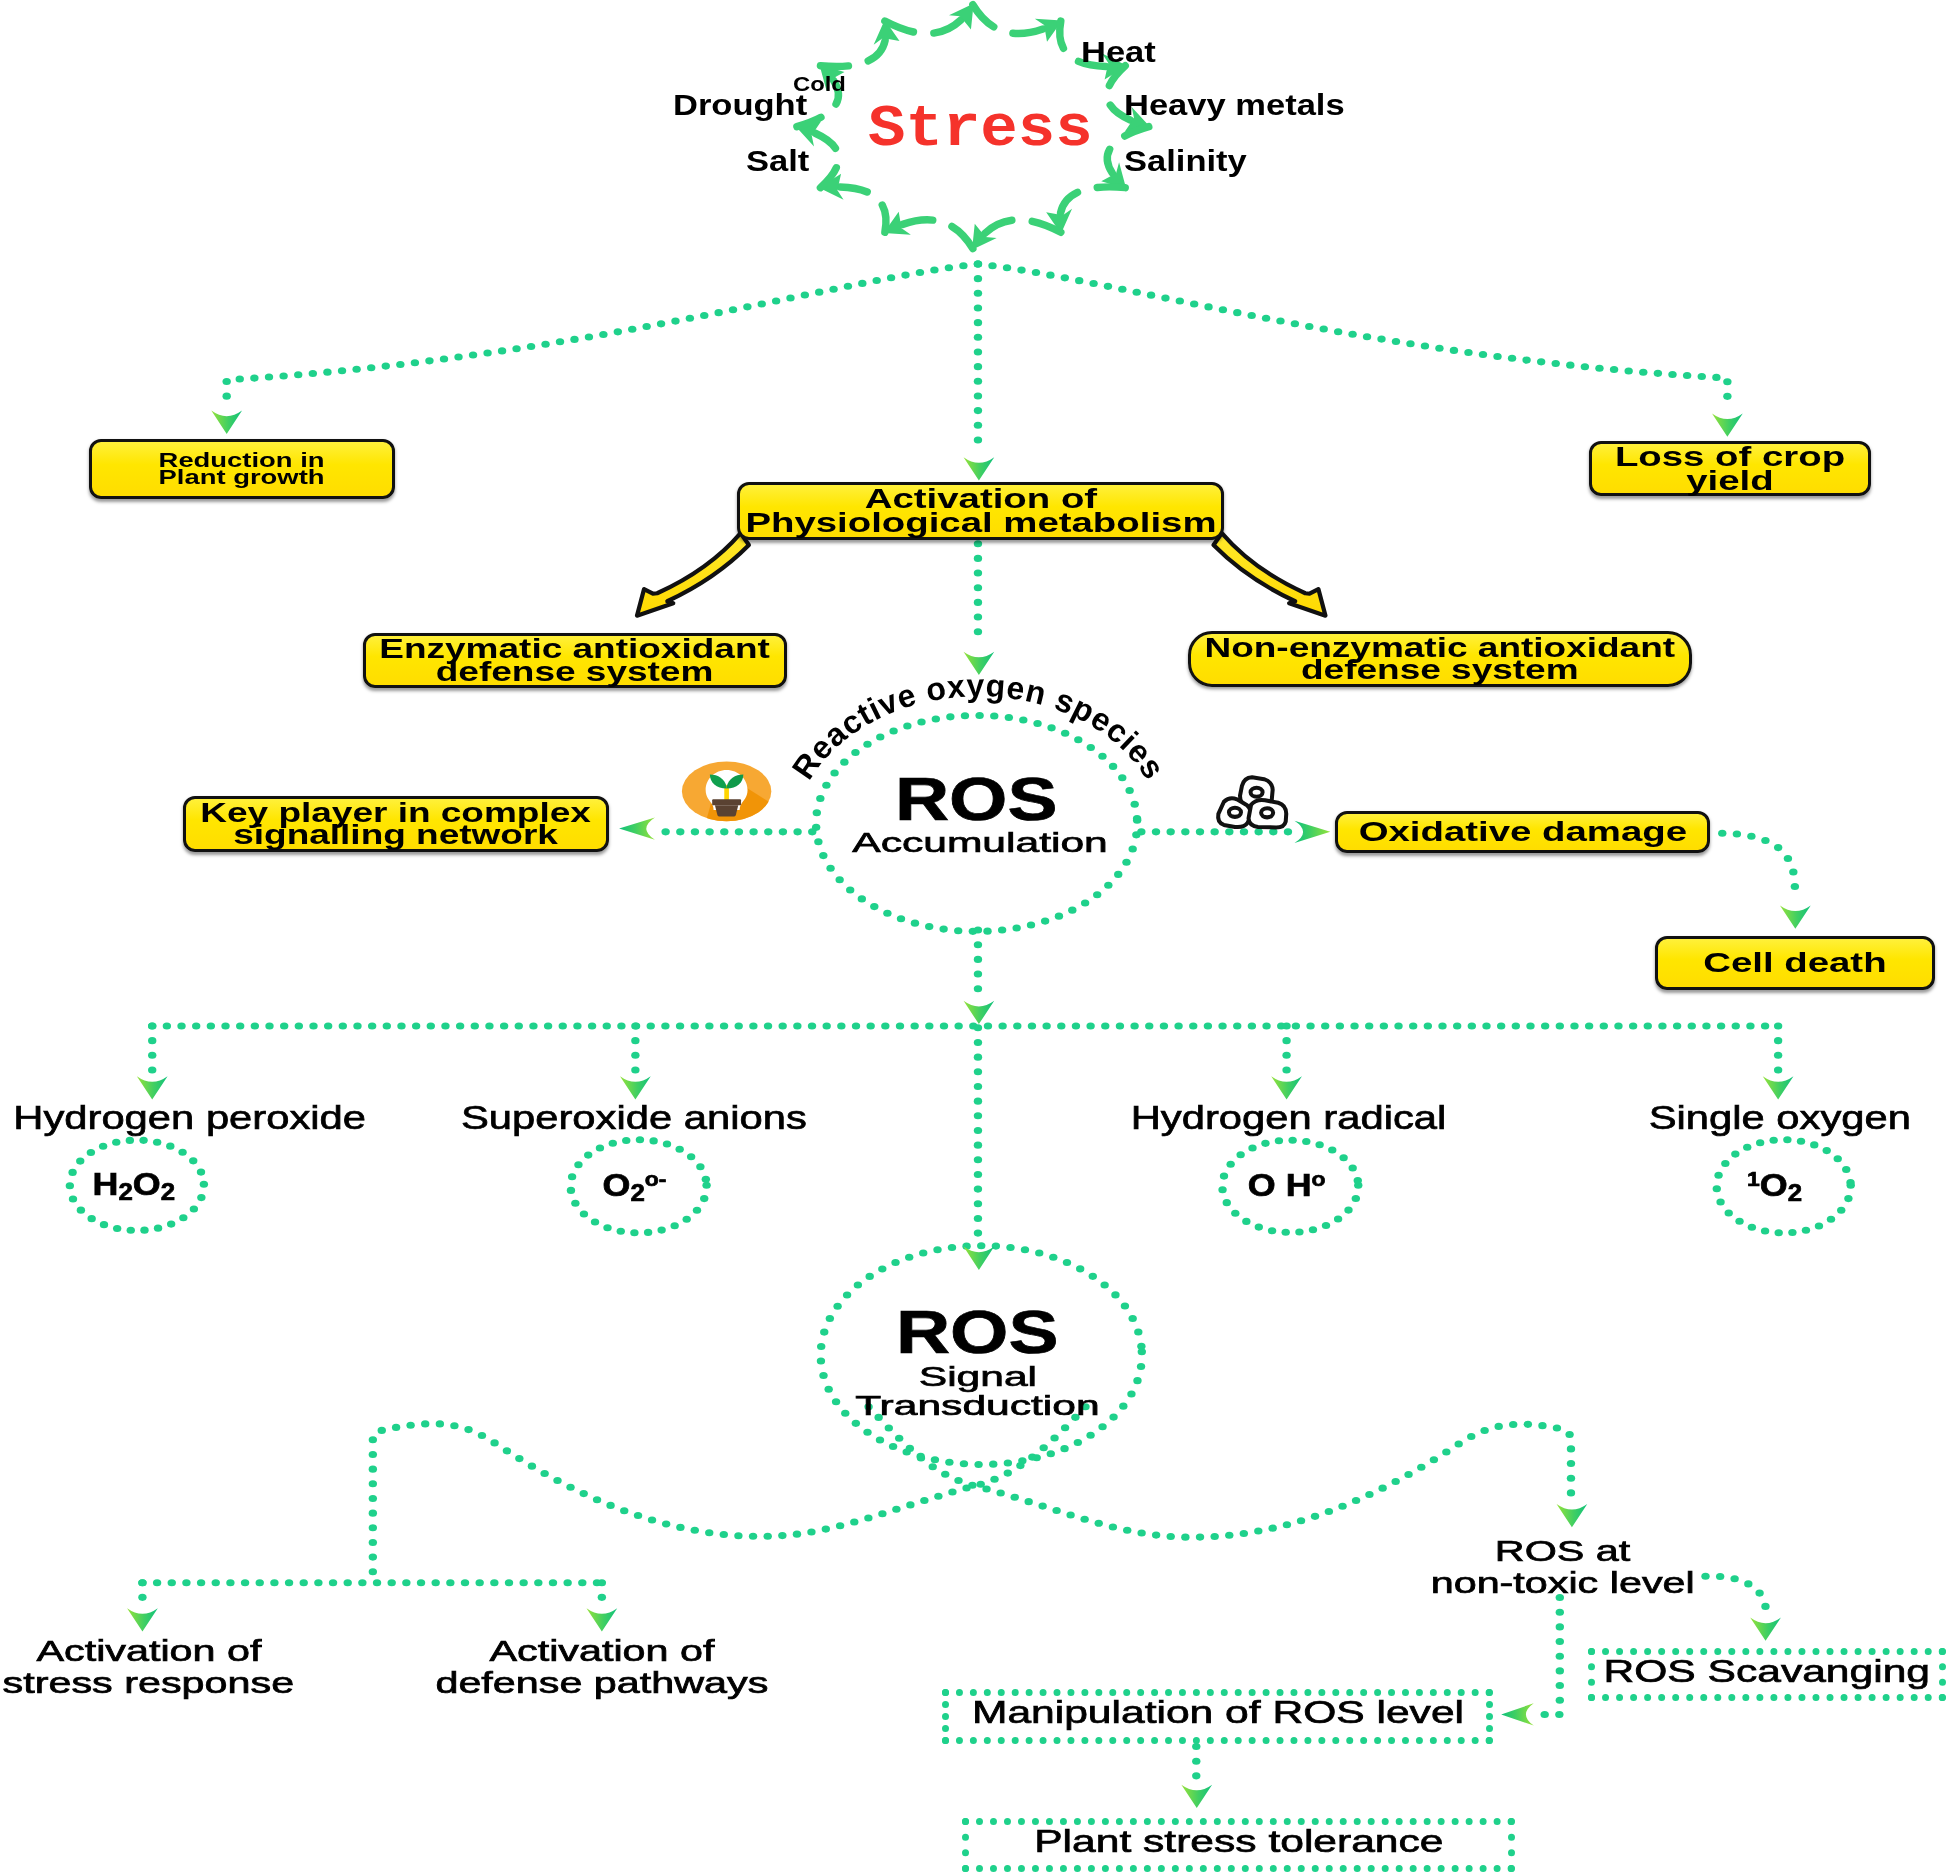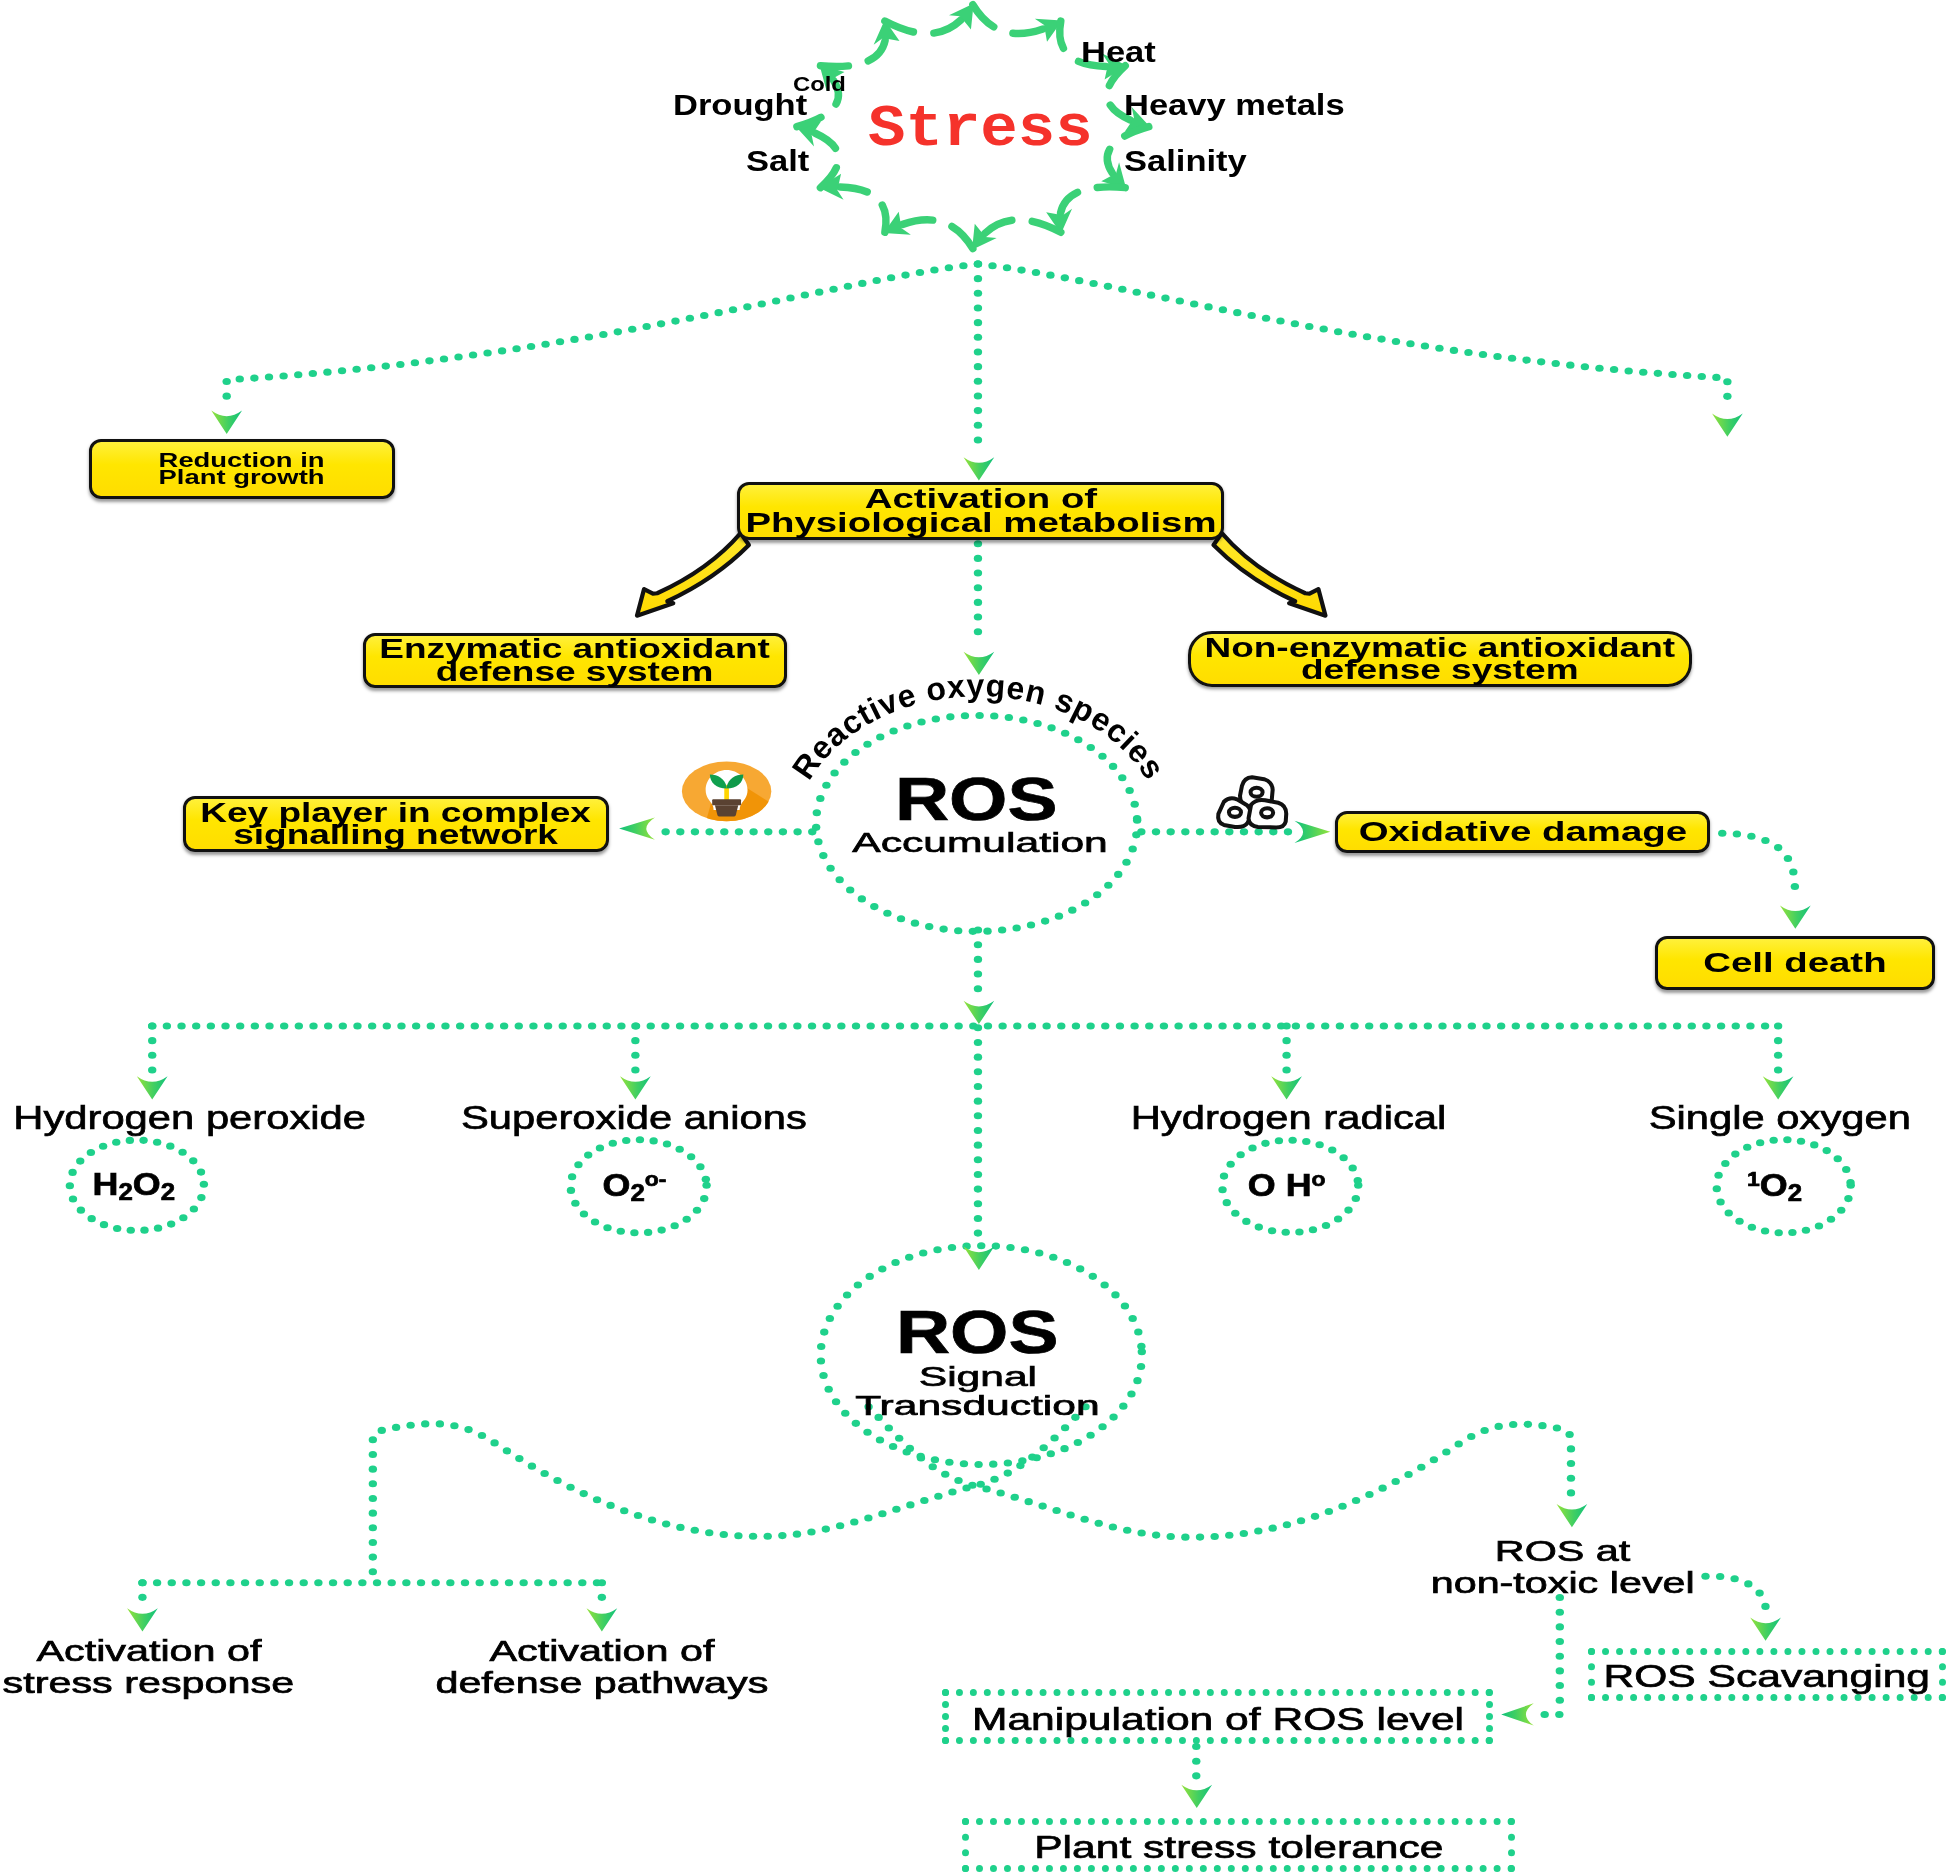--- a/index.html
+++ b/index.html
@@ -4,21 +4,21 @@
 <style>
   html,body{margin:0;padding:0;background:#ffffff;}
   #page{position:relative;width:1955px;height:1876px;background:#ffffff;overflow:hidden;
         font-family:"Liberation Sans", sans-serif;}
   svg.layer{position:absolute;left:0;top:0;width:1955px;height:1876px;display:block;}
   .ybox{position:absolute;box-sizing:border-box;background:linear-gradient(180deg,#fff03a 0%,#ffe600 42%,#ffdd00 100%);
         border:3.3px solid #111;border-radius:12px;display:flex;align-items:center;justify-content:center;
         text-align:center;color:#000;font-weight:bold;line-height:1.0;white-space:nowrap;
         box-shadow:0 2.3px 3.3px rgba(0,0,0,0.4);}
   .ybox > div{transform:scaleX(1.37);transform-origin:center center;}
-  .dbox{position:absolute;box-sizing:border-box;border:7.4px dotted #1fd18b;display:flex;align-items:flex-end;
+  .dbox{position:absolute;box-sizing:border-box;border:7.4px dotted #1fd18b;display:flex;align-items:flex-start;
         justify-content:center;text-align:center;color:#000;line-height:1.05;white-space:nowrap;}
   .plain{position:absolute;text-align:center;color:#000;line-height:1.02;font-weight:bold;white-space:nowrap;}
   .plain2{position:absolute;text-align:center;color:#000;line-height:1.05;white-space:nowrap;
           -webkit-text-stroke:0.7px #000;}
   .dbox{-webkit-text-stroke:0.7px #000;}
   .sl{text-align:left;}
   .ctr{text-align:center;}
   .sl > span{display:inline-block;transform:scaleX(1.19);transform-origin:left center;}
   .sc > span{display:inline-block;transform:scaleX(1.04);transform-origin:left center;font-weight:bold;}
   sub{font-size:0.72em;vertical-align:-0.22em;}
@@ -937,20 +937,26 @@
   </div>
 </div>
 
 <div class="ybox" style="left:737px;top:482px;width:487px;height:58px;font-size:28px;line-height:0.84;">
   <div>
     <div>Activation of</div>
     <div>Physiological metabolism</div>
   </div>
 </div>
 
+<div class="ybox" style="left:1589px;top:441px;width:282px;height:55px;font-size:28px;line-height:0.84;">
+  <div>
+    <div>Loss of crop</div>
+    <div>yield</div>
+  </div>
+</div>
 
 <div class="ybox" style="left:363px;top:633px;width:424px;height:55px;font-size:27px;line-height:0.82;">
   <div>
     <div>Enzymatic antioxidant</div>
     <div>defense system</div>
   </div>
 </div>
 
 <div class="ybox" style="left:1188px;top:631px;width:504px;height:56px;font-size:27px;line-height:0.82;border-radius:24px;">
   <div>

